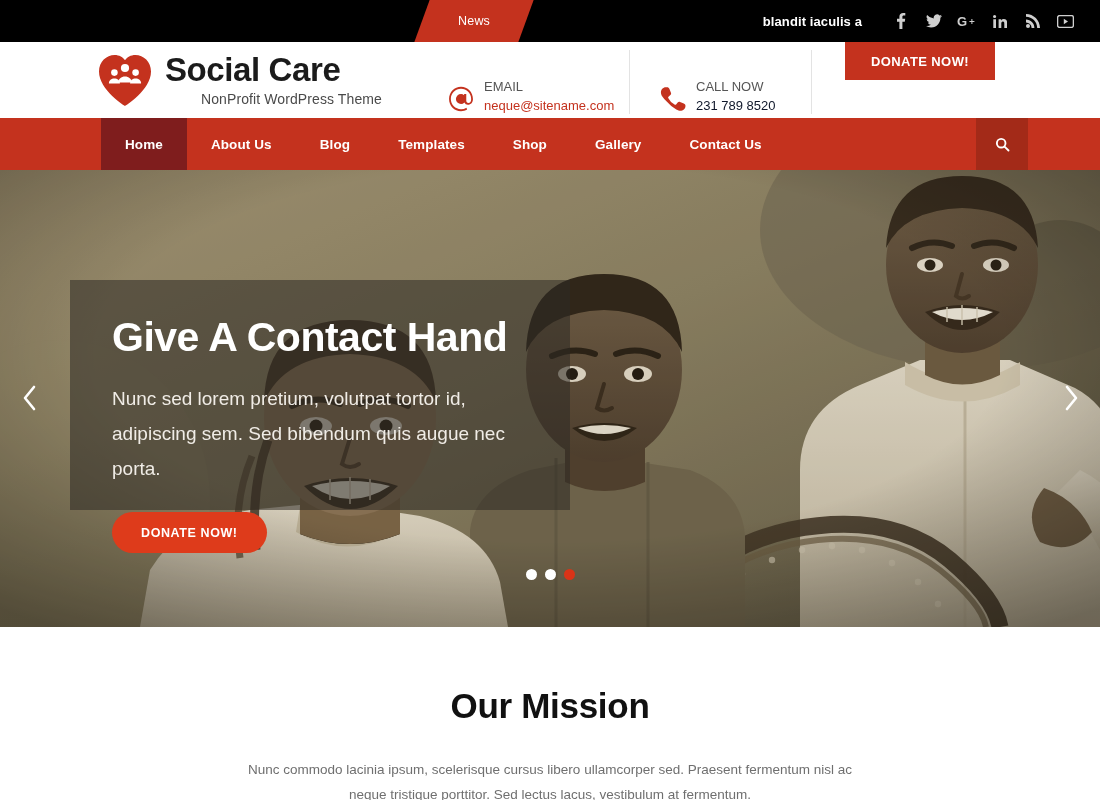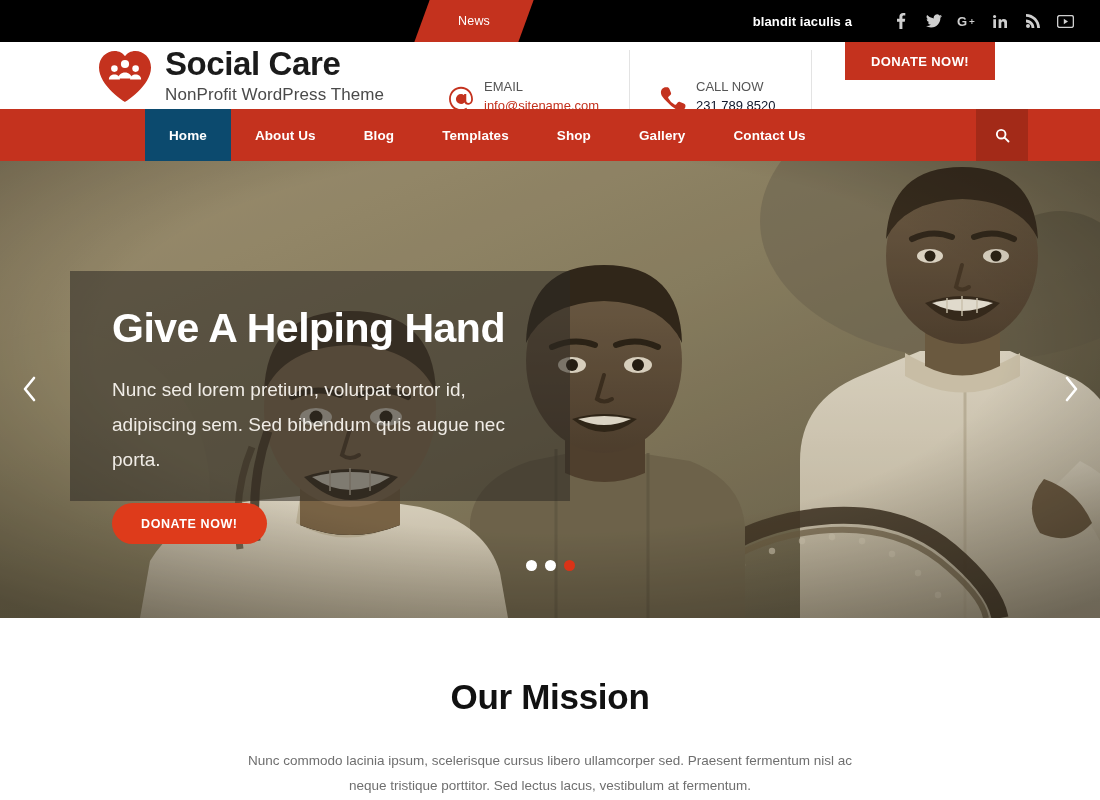--- a/index.html
+++ b/index.html
@@ -34,21 +34,21 @@
     color: #ffffff;
     font-size: 12.5px;
     letter-spacing: .2px;
   }
   .topbar-right {
     position: absolute;
     right: 18px; top: 0;
     height: 42px;
     display: flex;
     align-items: center;
-    gap: 10px;
+    gap: 0;
   }
   .topbar-text {
     color: #ffffff;
     font-size: 13px;
     font-weight: bold;
     margin-right: 22px;
     letter-spacing: .1px;
   }
   .social {
     display: flex;
@@ -59,21 +59,21 @@
     width: 33px; height: 42px;
     display: flex; align-items: center; justify-content: center;
     color: #cfcfcf;
     text-decoration: none;
   }
   .social svg { display: block; }
 
   
   .header {
     position: relative;
-    height: 67px;
+    height: 76px;
     background: #ffffff;
     display: flex;
     align-items: center;
   }
   .logo-block {
     position: absolute;
     left: 97px; top: 50%;
     transform: translateY(-50%);
     display: flex;
     align-items: center;
@@ -81,24 +81,25 @@
   }
   .heart-icon { width: 56px; height: 58px; display: block; }
   .logo-text .logo-title {
     font-size: 33px;
     font-weight: bold;
     color: #1b1b1b;
     line-height: 1;
     letter-spacing: -.4px;
   }
   .logo-text .logo-sub {
-    font-size: 17px;
+    font-size: 14px;
     color: #4a4a4a;
     margin-top: 5px;
     letter-spacing: .1px;
+    margin-left: 36px;
   }
 
   .contact-wrap {
     position: absolute;
     left: 430px; top: 0;
     right: 0; height: 80px;
     display: flex;
     align-items: stretch;
   }
   .contact-col {
@@ -156,21 +157,21 @@
     display: flex;
     align-items: center;
     height: 52px;
     padding: 0 24px;
     color: #ffffff;
     font-size: 13.5px;
     font-weight: bold;
     text-decoration: none;
     letter-spacing: .1px;
   }
-  .nav-list li.active a { background: #0c4a6e; margin-left: 44px; }
+  .nav-list li.active a { background: #7f1d1d; }
   .nav-search {
     position: absolute;
     right: 72px; top: 0;
     width: 52px; height: 52px;
     background: #a32a18;
     display: flex;
     align-items: center;
     justify-content: center;
     cursor: pointer;
   }
@@ -338,21 +339,21 @@
 
     <div class="contact-col email">
       <span class="c-icon">
         <svg viewBox="0 0 34 34" width="32" height="32">
           <path d="M22.8 26.2A11 11 0 0 1 17 27.8C11 27.8 6.2 23 6.2 17S11 6.2 17 6.2 27.8 11 27.8 17c0 2.6-1 4.3-2.9 4.3-1.5 0-2.3-1-2.3-2.7v-7h-2.3v1.3A4.6 4.6 0 0 0 17 11.6a5.4 5.4 0 0 0 0 10.8 4.8 4.8 0 0 0 3.6-1.6 4 4 0 0 0 3.8 2.3c3.2 0 5.3-2.5 5.3-6.1C29.7 9.7 24 4 17 4S4.3 9.7 4.3 17 10 30 17 30c2.4 0 4.6-.6 6.5-1.8z" fill="#c4321e"></path>
           <circle cx="17" cy="17" r="3.2" fill="none" stroke="#c4321e" stroke-width="2.1"></circle>
         </svg>
       </span>
       <div>
         <div class="c-label">EMAIL</div>
-        <div class="c-value link">info@sitename.com</div>
+        <div class="c-value link">neque@sitename.com</div>
       </div>
     </div>
 
     <div class="contact-col phone">
       <span class="c-icon">
         <svg viewBox="0 0 32 32" width="30" height="30">
           <path d="M9.6 3.5c1.3 0 2.1.5 2.6 1.8l1.6 4c.4 1 .2 1.8-.6 2.5l-2 1.7c-.4.4-.5.8-.3 1.3a16.6 16.6 0 0 0 7.1 7.3c.5.2 1 .1 1.3-.3l1.7-2c.7-.8 1.5-1 2.5-.6l4 1.6c1.3.5 1.8 1.3 1.8 2.6 0 3-2.6 5.1-5.5 5.1-1.1 0-2.5-.5-4.3-1.4a30 30 0 0 1-9.4-7.6A29.6 29.6 0 0 1 4 12.6c-.6-1.5-.9-2.7-.9-3.6 0-2.9 2.2-5.5 5.2-5.5z" fill="#c4321e"></path>
         </svg>
       </span>
       <div>
@@ -510,21 +511,21 @@
 
       <path d="M268 270 Q250 320 256 380" stroke="#3a2c20" stroke-width="9" fill="none" opacity=".85"></path>
       <path d="M252 286 Q232 334 240 388" stroke="#4a3a2a" stroke-width="7" fill="none" opacity=".7"></path>
 
       <rect width="1100" height="457" fill="url(#vig)"></rect>
       <rect width="1100" height="457" fill="#6b5a34" opacity=".18"></rect>
     </svg>
   </div>
 
   <div class="caption">
-    <h1>Give A Helping Hand</h1>
+    <h1>Give A Contact Hand</h1>
     <p>Nunc sed lorem pretium, volutpat tortor id, adipiscing sem. Sed bibendum quis augue nec porta.</p>
     <button class="donate-hero">DONATE NOW!</button>
   </div>
 
   <div class="arrow prev">
     <svg width="17" height="28" viewBox="0 0 17 28" fill="none" stroke="#ffffff" stroke-width="2.6" stroke-linecap="round" stroke-linejoin="round">
         <path d="M13 3 L4 14 L13 25"></path>
       </svg>
   </div>
   <div class="arrow next">

